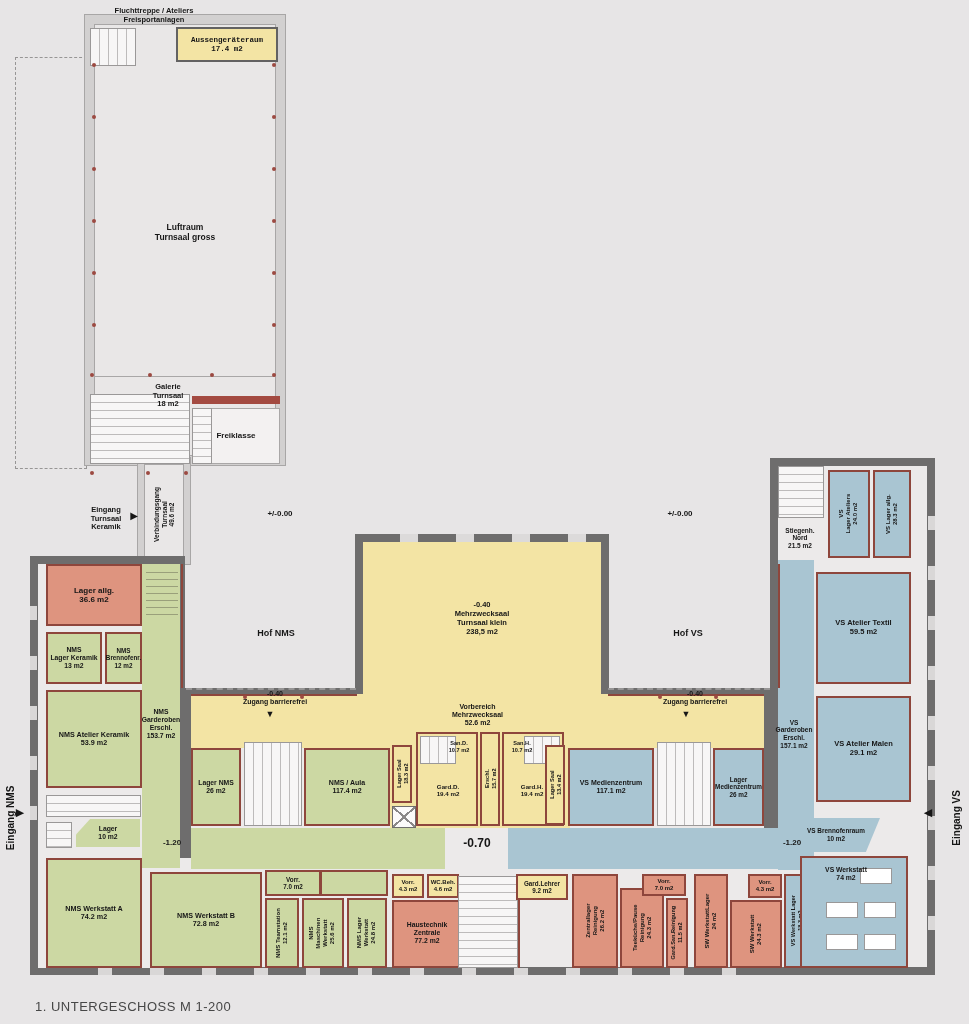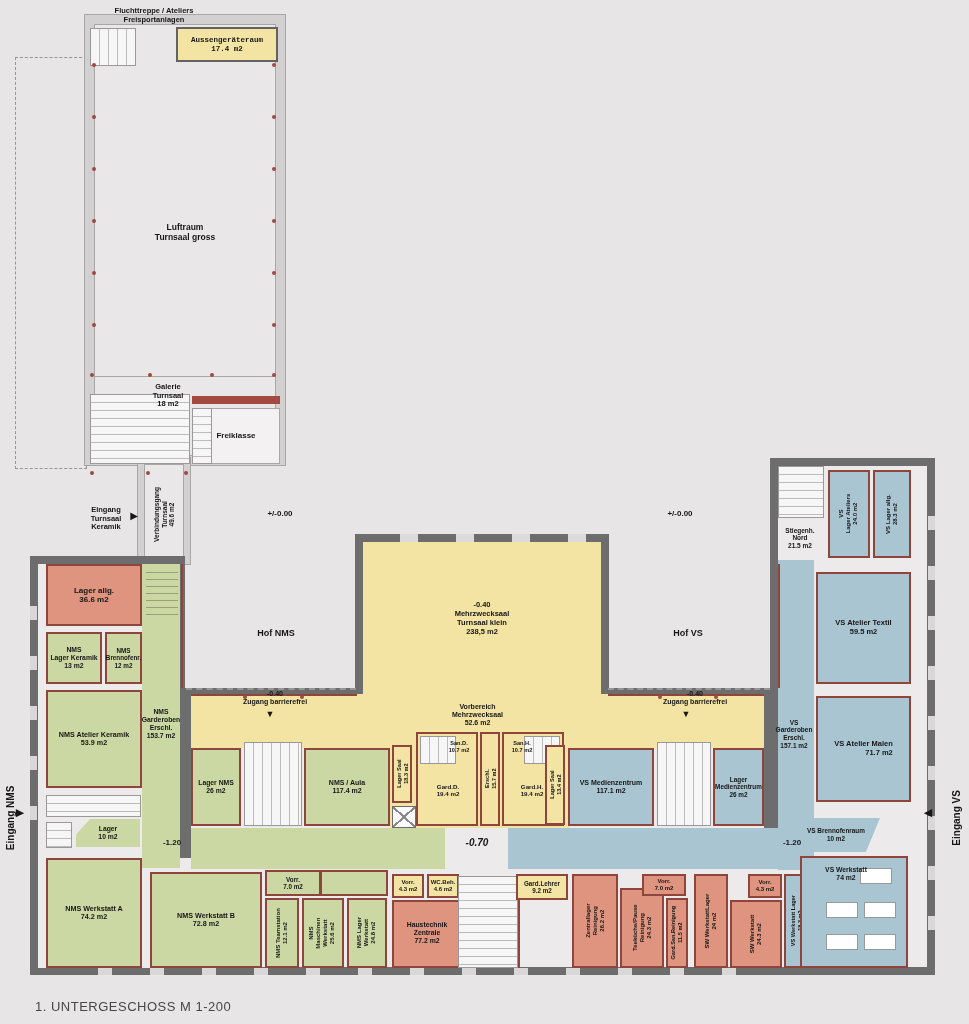--- a/index.html
+++ b/index.html
@@ -410,21 +410,21 @@
       </div>
       <div class="shape hatch-v" style="left: 657px; top: 742px; width: 54px; height: 84px;"></div>
       <div class="shape " style="left: 713px; top: 748px; width: 51px; height: 78px; background: rgb(169, 197, 210); border: 2px solid rgb(142, 70, 60);">
         <div class="lbl" style="font-size: 6.4px;">
           <div>Lager</div>
           <div>Medienzentrum</div>
           <div>26 m2</div>
         </div>
       </div>
       <div class="shape note" style="left: 455px; top: 837px; width: 44px; height: 12px;">
-        <div class="lbl" style="font-size: 10px; font-style: italic;">
+        <div class="lbl" style="font-size: 12px;">
           <div>-0.70</div>
         </div>
       </div>
       <div class="shape note" style="left: 770px; top: 837px; width: 44px; height: 12px;">
         <div class="lbl" style="font-size: 8px;">
           <div>-1.20</div>
         </div>
       </div>
       <div class="shape hatch-h" style="left: 778px; top: 466px; width: 46px; height: 52px;"></div>
       <div class="shape note" style="left: 770px; top: 520px; width: 60px; height: 36px;">
@@ -455,23 +455,23 @@
           <div>157.1 m2</div>
         </div>
       </div>
       <div class="shape " style="left: 816px; top: 572px; width: 95px; height: 112px; background: rgb(169, 197, 210); border: 2px solid rgb(142, 70, 60);">
         <div class="lbl" style="font-size: 7.5px;">
           <div>VS Atelier Textil</div>
           <div>59.5 m2</div>
         </div>
       </div>
       <div class="shape " style="left: 816px; top: 696px; width: 95px; height: 106px; background: rgb(169, 197, 210); border: 2px solid rgb(142, 70, 60);">
-        <div class="lbl" style="font-size: 7.5px; text-align: right;">
+        <div class="lbl" style="font-size: 7.5px;">
           <div>VS Atelier Malen</div>
-          <div>71.7 m2</div>
+          <div>29.1 m2</div>
         </div>
       </div>
       <div class="shape " style="left: 792px; top: 818px; width: 88px; height: 34px; background: rgb(169, 197, 210); clip-path: polygon(0px 0px, 100% 0px, 84% 100%, 0px 100%);">
         <div class="lbl" style="font-size: 6.4px;">
           <div>VS Brennofenraum</div>
           <div>10 m2</div>
         </div>
       </div>
       <div class="shape " style="left: 800px; top: 856px; width: 108px; height: 112px; background: rgb(169, 197, 210); border: 2px solid rgb(142, 70, 60);"></div>
       <div class="shape note" style="left: 810px; top: 862px; width: 72px; height: 24px;">

